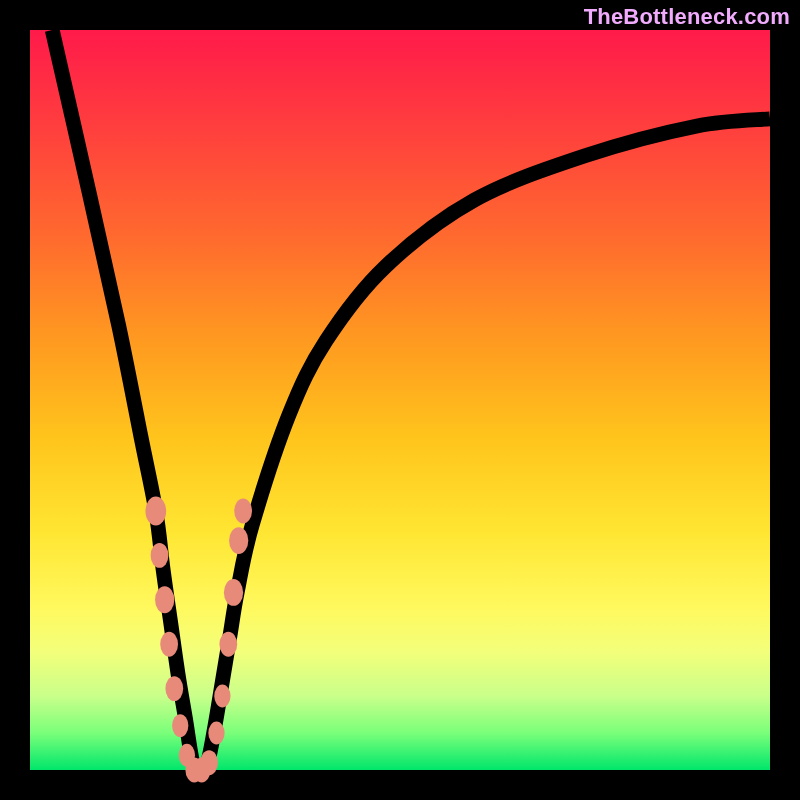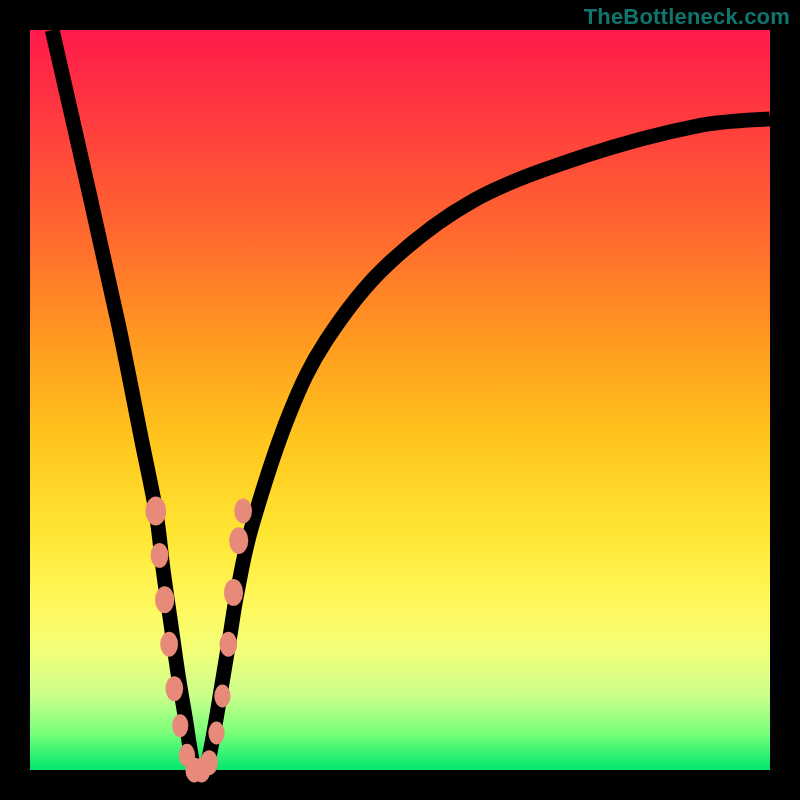--- a/index.html
+++ b/index.html
@@ -29,21 +29,21 @@
       #7aff7a 95%,
       #00e66b 100%);
   }
   .watermark {
     position: absolute;
     top: 4px;
     right: 10px;
     font-family: Arial, Helvetica, sans-serif;
     font-size: 22px;
     font-weight: 600;
-    color: #0f766e;
+    color: #f0abfc;
     letter-spacing: 0.2px;
     user-select: none;
   }
   svg {
     position: absolute;
     left: 30px;
     top: 30px;
     width: 740px;
     height: 740px;
     overflow: visible;

